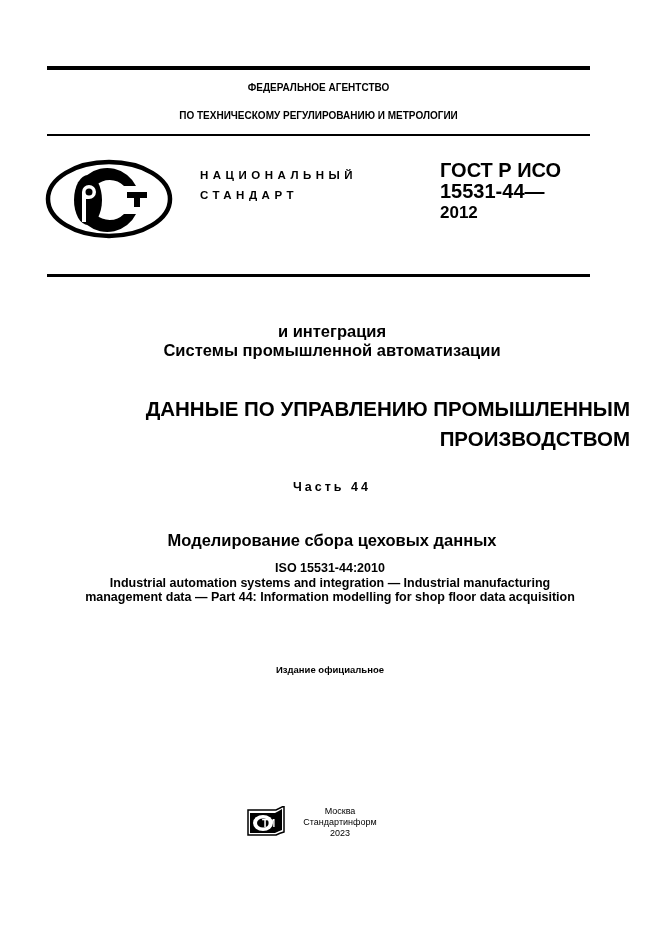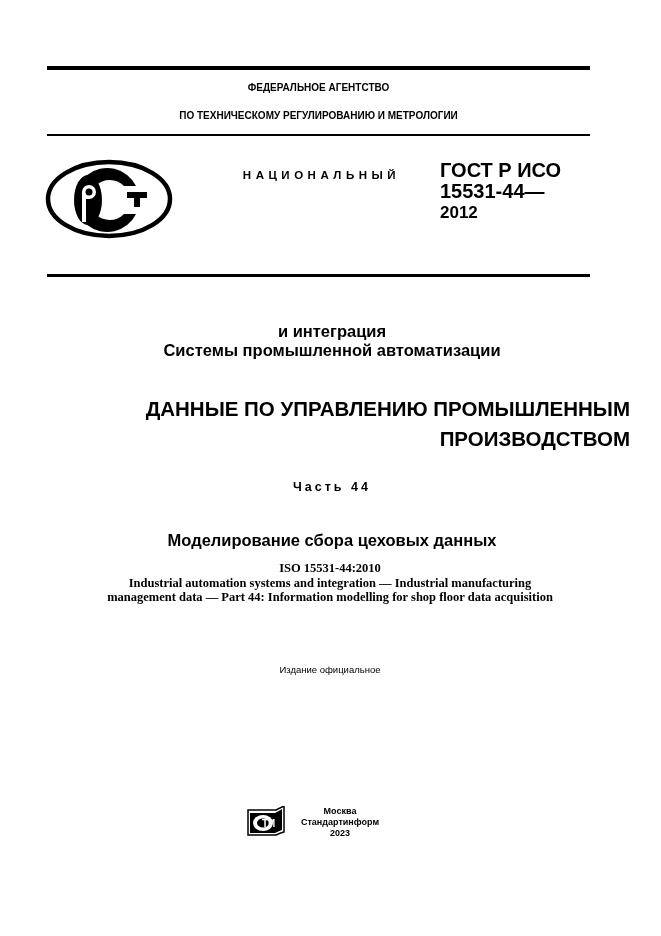--- a/index.html
+++ b/index.html
@@ -2,30 +2,30 @@
 <html><head>
   <meta charset="utf-8">
   <style>
     html, body { margin: 0; padding: 0; background: #ffffff; }
     body { width: 661px; height: 936px; position: relative; overflow: hidden;
            font-family: "Liberation Sans", sans-serif; color: #000; }
     .abs { position: absolute; }
     .rule { position: absolute; left: 47px; width: 543px; background: #000; }
     .agency { left: 47px; width: 543px; font-size: 10px; font-weight: bold; text-align: center; }
     .natstd { left: 200px; width: 200px; font-size: 11.5px; font-weight: bold; letter-spacing: 4.5px;
-              text-align: right; line-height: 19.5px; }
+              text-align: left; line-height: 19.5px; }
     .gost { left: 440px; width: 170px; font-size: 20px; font-weight: bold; line-height: 21px; }
     .gost .year { font-size: 17px; }
     .title1 { left: 47px; width: 570px; font-size: 16.5px; font-weight: bold; line-height: 19px; text-align: center; }
     .title2 { left: 30px; width: 600px; font-size: 20.5px; font-weight: bold; line-height: 30px; text-align: right; }
     .part { left: 47px; width: 570px; font-size: 12.5px; font-weight: bold; letter-spacing: 3px; text-align: center; }
     .subtitle { left: 47px; width: 570px; font-size: 16.5px; font-weight: bold; text-align: center; margin-top: 20px; }
     .iso { left: 30px; width: 600px; font-size: 12.5px; font-weight: bold; line-height: 14.5px; text-align: center; }
-    .edition { left: 200px; width: 260px; font-size: 9.5px; font-weight: normal; text-align: center; }
-    .publisher { left: 290px; width: 100px; font-size: 9px; font-weight: bold; line-height: 11px; text-align: center; }
+    .edition { left: 200px; width: 260px; font-size: 9.5px; font-weight: bold; text-align: center; }
+    .publisher { left: 290px; width: 100px; font-size: 9px; font-weight: normal; line-height: 11px; text-align: center; }
   </style>
 </head>
 <body>
 
 <div class="rule" style="top:66px;height:4px;"></div>
 
 <div class="abs agency" style="top:82px;">ФЕДЕРАЛЬНОЕ АГЕНТСТВО</div>
 <div class="abs agency" style="top:110px;">ПО ТЕХНИЧЕСКОМУ РЕГУЛИРОВАНИЮ И МЕТРОЛОГИИ</div>
 
 <div class="rule" style="top:134px;height:2px;"></div>
@@ -41,20 +41,21 @@
     <path d="M38 64 L38 34 A7 7 0 1 1 45 41 L42 41 L42 64 Z" fill="#fff"></path>
     <circle cx="45" cy="34" r="3.5" fill="#000"></circle>
 
     <rect x="83" y="34" width="20" height="6" fill="#000"></rect>
     <rect x="90" y="34" width="6" height="15" fill="#000"></rect>
   </svg>
 </div>
 
 <div class="abs natstd" style="top:166px;">
   <div>НАЦИОНАЛЬНЫЙ</div>
+  <div>СТАНДАРТ</div>
 </div>
 
 <div class="abs gost" style="top:160px;">
   <div>ГОСТ Р ИСО</div>
   <div>15531-44—</div>
   <div class="year">2012</div>
 </div>
 
 <div class="rule" style="top:274px;height:3px;"></div>
 
@@ -65,21 +66,21 @@
 
 <div class="abs title2" style="top:394px;">
   <div>ДАННЫЕ ПО УПРАВЛЕНИЮ ПРОМЫШЛЕННЫМ</div>
   <div>ПРОИЗВОДСТВОМ</div>
 </div>
 
 <div class="abs part" style="top:480px;">Часть 44</div>
 
 <div class="abs subtitle" style="top:511px;">Моделирование сбора цеховых данных</div>
 
-<div class="abs iso" style="top:561px;font-family:Liberation Serif, serif;">
+<div class="abs iso" style="top:561px;">
   <div>ISO 15531-44:2010</div>
   <div>Industrial automation systems and integration — Industrial manufacturing</div>
   <div>management data — Part 44: Information modelling for shop floor data acquisition</div>
 </div>
 
 <div class="abs edition" style="top:664px;">Издание официальное</div>
 
 <div class="abs" style="left:246px;top:806px;width:40px;height:30px;">
   <svg width="40" height="30" viewBox="0 0 40 30">
     <path d="M2 4 L30 4 Q34 2 38 0 L38 26 Q34 27 30 29 L2 29 Z" fill="#fff" stroke="#000" stroke-width="1.5"></path>

